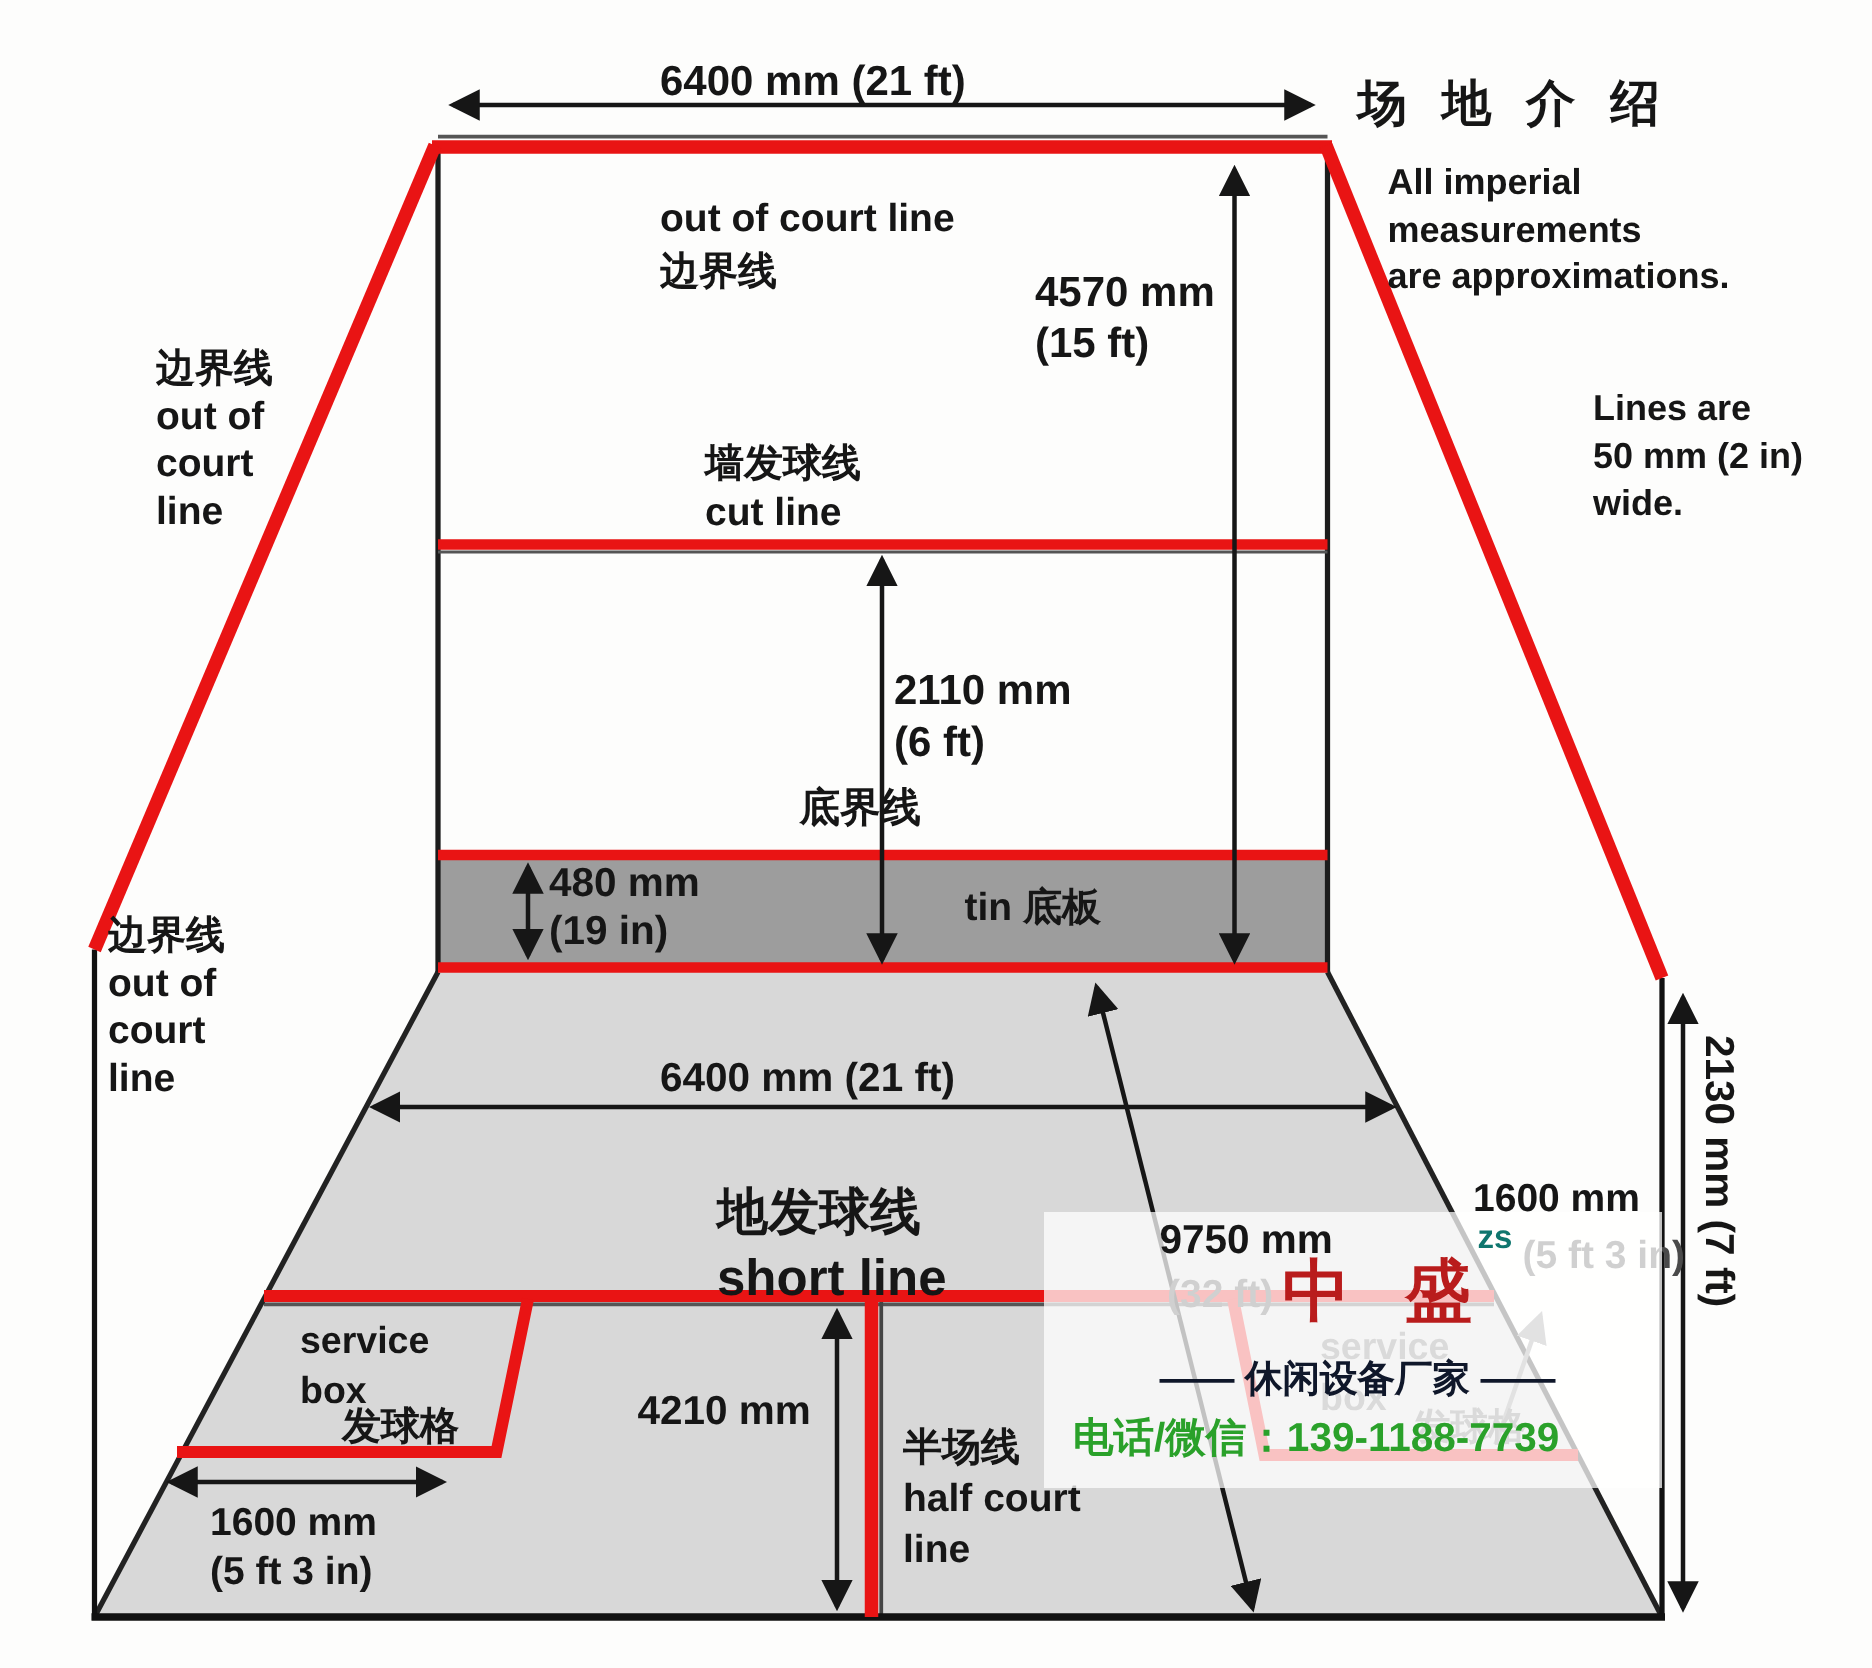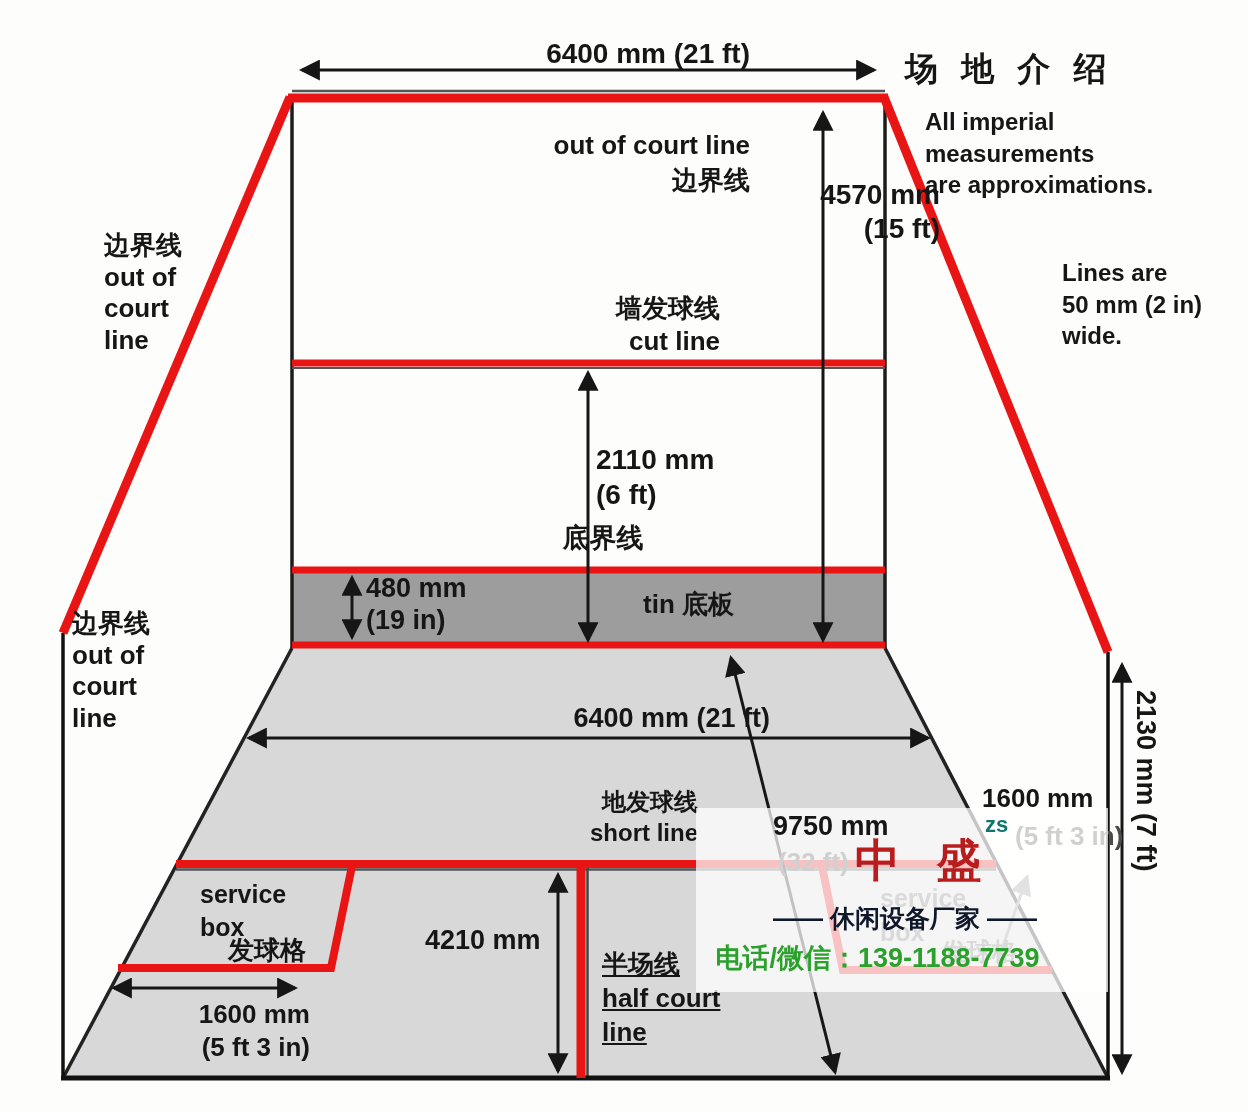--- a/index.html
+++ b/index.html
@@ -6,21 +6,21 @@
   #stage{
     position:relative;width:1248px;height:1112px;overflow:hidden;
     background:#fdfdfc;
     font-family:"Liberation Sans","DejaVu Sans",sans-serif;
   }
   #stage svg{position:absolute;left:0;top:0;}
   .lbl{
     position:absolute;font-weight:bold;color:#161616;
     white-space:pre-line;line-height:1.25;
   }
-  .ctr{text-align:right;}
+  .ctr{text-align:left;}
   .faded{color:#4a4a4a;}
   .wm-box{
     position:absolute;left:696px;top:808px;width:412px;height:184px;
     background:rgba(255,255,255,0.74);
   }
   .wm-text{position:absolute;font-weight:bold;white-space:pre-line;}
 </style>
 </head>
 <body>
 
@@ -109,48 +109,48 @@
 
     <div class="lbl ctr" style="left:690px;top:178px;width:250px;font-size:28px;line-height:1.2;">4570 mm
 (15 ft)</div>
 
     <div class="lbl ctr" style="left:470px;top:292px;width:250px;font-size:26px;line-height:1.25;">墙发球线
 cut line</div>
 
     <div class="lbl" style="left:596px;top:442px;width:220px;font-size:28px;line-height:1.25;">2110 mm
 (6 ft)</div>
 
-    <div class="lbl" style="left:533px;top:522px;width:140px;font-size:27px;text-align:center;">底界线</div>
+    <div class="lbl" style="left:533px;top:522px;width:140px;font-size:27px;">底界线</div>
 
     <div class="lbl" style="left:366px;top:572px;width:190px;font-size:27px;line-height:1.2;">480 mm
 (19 in)</div>
 
     <div class="lbl" style="left:643px;top:588px;width:160px;font-size:26px;">tin 底板</div>
 
     <div class="lbl ctr" style="left:440px;top:702px;width:330px;font-size:27px;">6400 mm (21 ft)</div>
 
-    <div class="lbl ctr" style="left:478px;top:786px;width:220px;font-size:24px;line-height:1.3;">地发球线
+    <div class="lbl ctr" style="left:478px;top:786px;width:220px;font-size:34px;line-height:1.3;">地发球线
 short line</div>
 
     <div class="lbl faded" style="left:778px;top:846px;width:140px;font-size:26px;">(32 ft)</div>
 
     <div class="lbl" style="left:200px;top:878px;width:130px;font-size:25px;line-height:1.3;">service
 box</div>
     <div class="lbl" style="left:228px;top:934px;width:120px;font-size:26px;">发球格</div>
 
     <div class="lbl" style="left:880px;top:882px;width:120px;font-size:25px;line-height:1.35;color:#6f6f6f;">service
 box</div>
     <div class="lbl" style="left:942px;top:936px;width:110px;font-size:25px;color:#6f6f6f;">发球格</div>
 
     <div class="lbl ctr" style="left:140px;top:998px;width:170px;font-size:26px;line-height:1.25;">1600 mm
 (5 ft 3 in)</div>
 
     <div class="lbl" style="left:425px;top:924px;width:150px;font-size:27px;">4210 mm</div>
 
-    <div class="lbl" style="left:602px;top:948px;width:160px;font-size:26px;line-height:1.3;text-decoration:underline;">半场线
+    <div class="lbl" style="left:602px;top:948px;width:160px;font-size:26px;line-height:1.3;">半场线
 half court
 line</div>
 
     <div class="lbl faded" style="left:1015px;top:820px;width:140px;font-size:26px;">(5 ft 3 in)</div>
 
     <div class="lbl" style="left:1162px;top:690px;width:330px;font-size:27px;transform:rotate(90deg);transform-origin:0 0;">2130 mm (7 ft)</div>
   </div>
 
   <div class="wm-box"></div>
 

